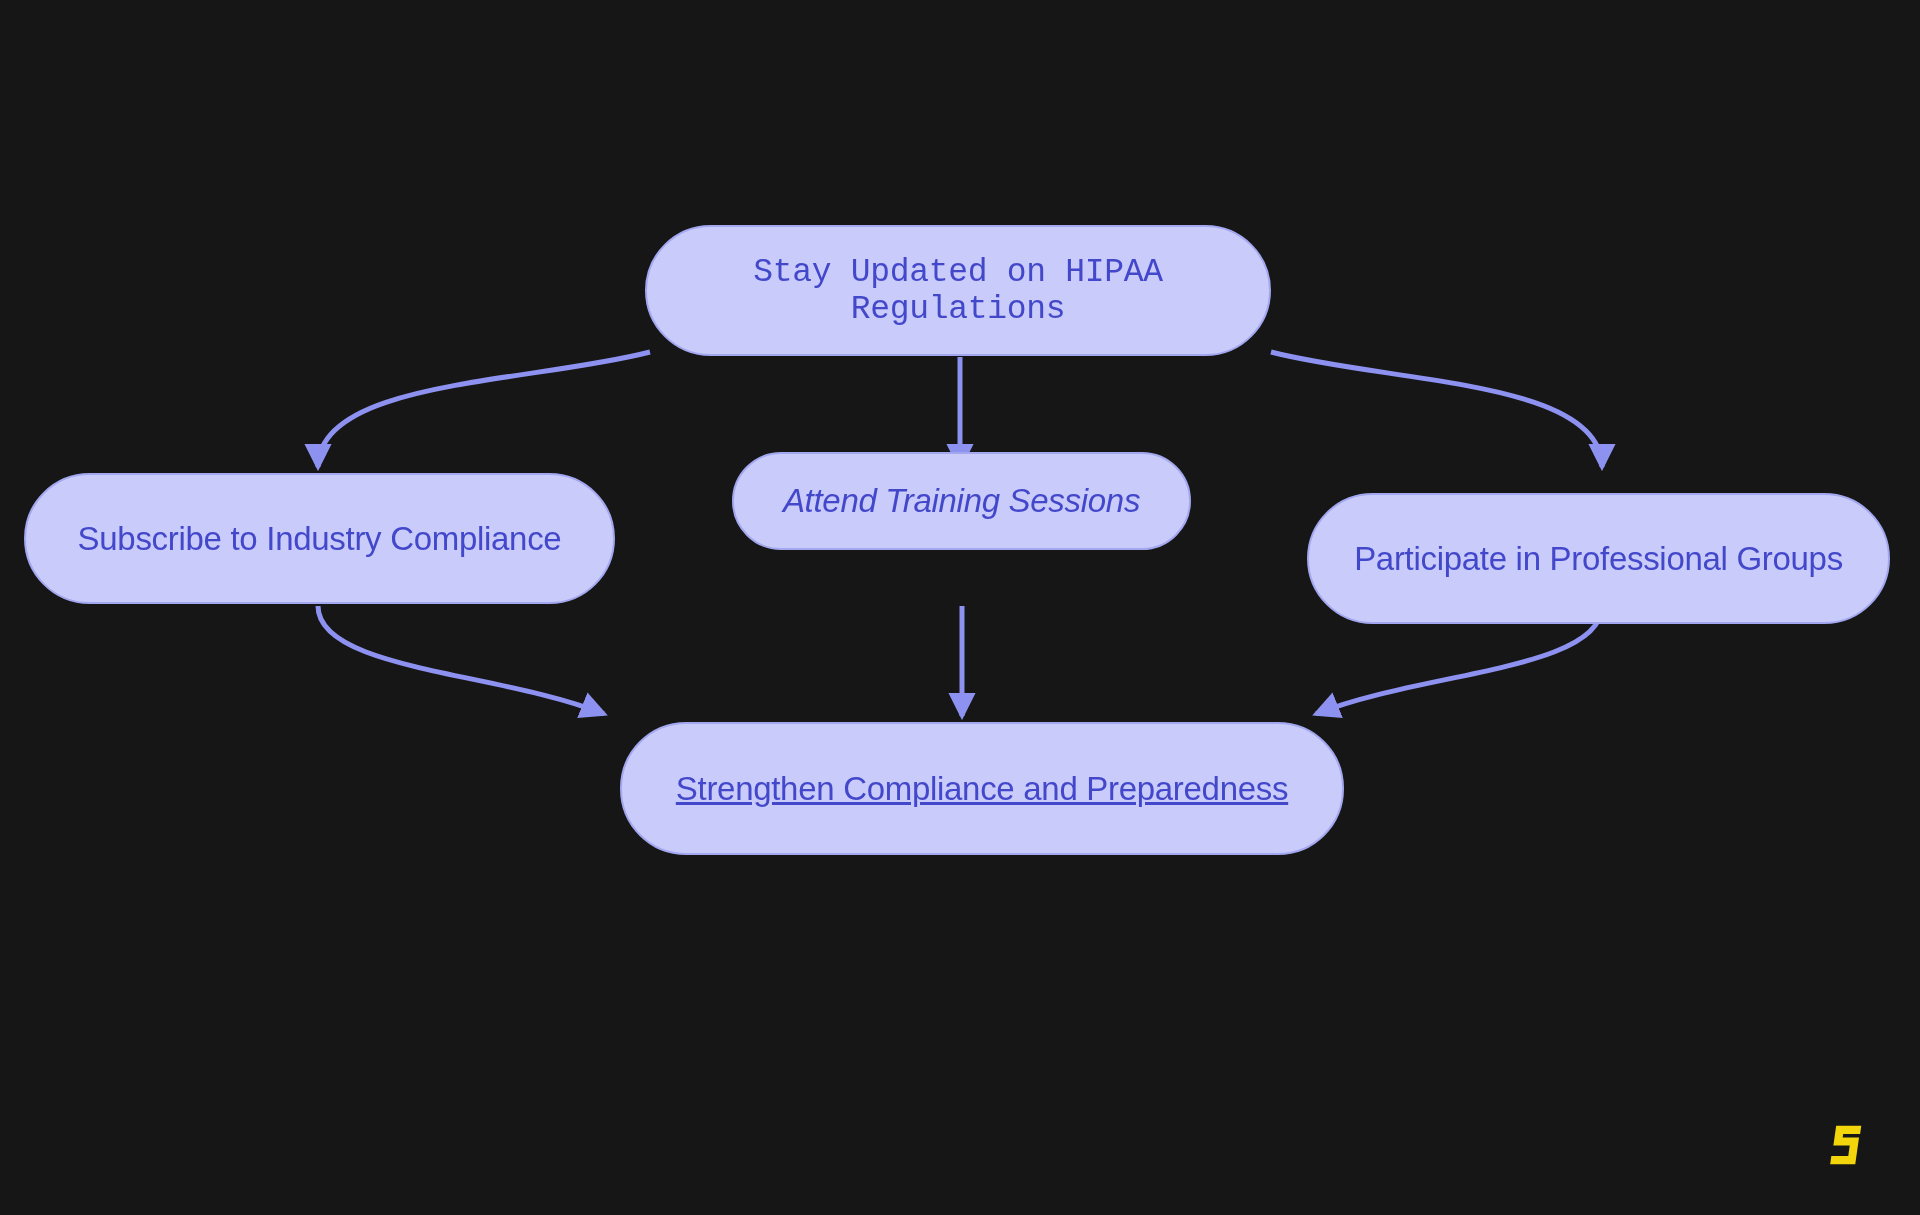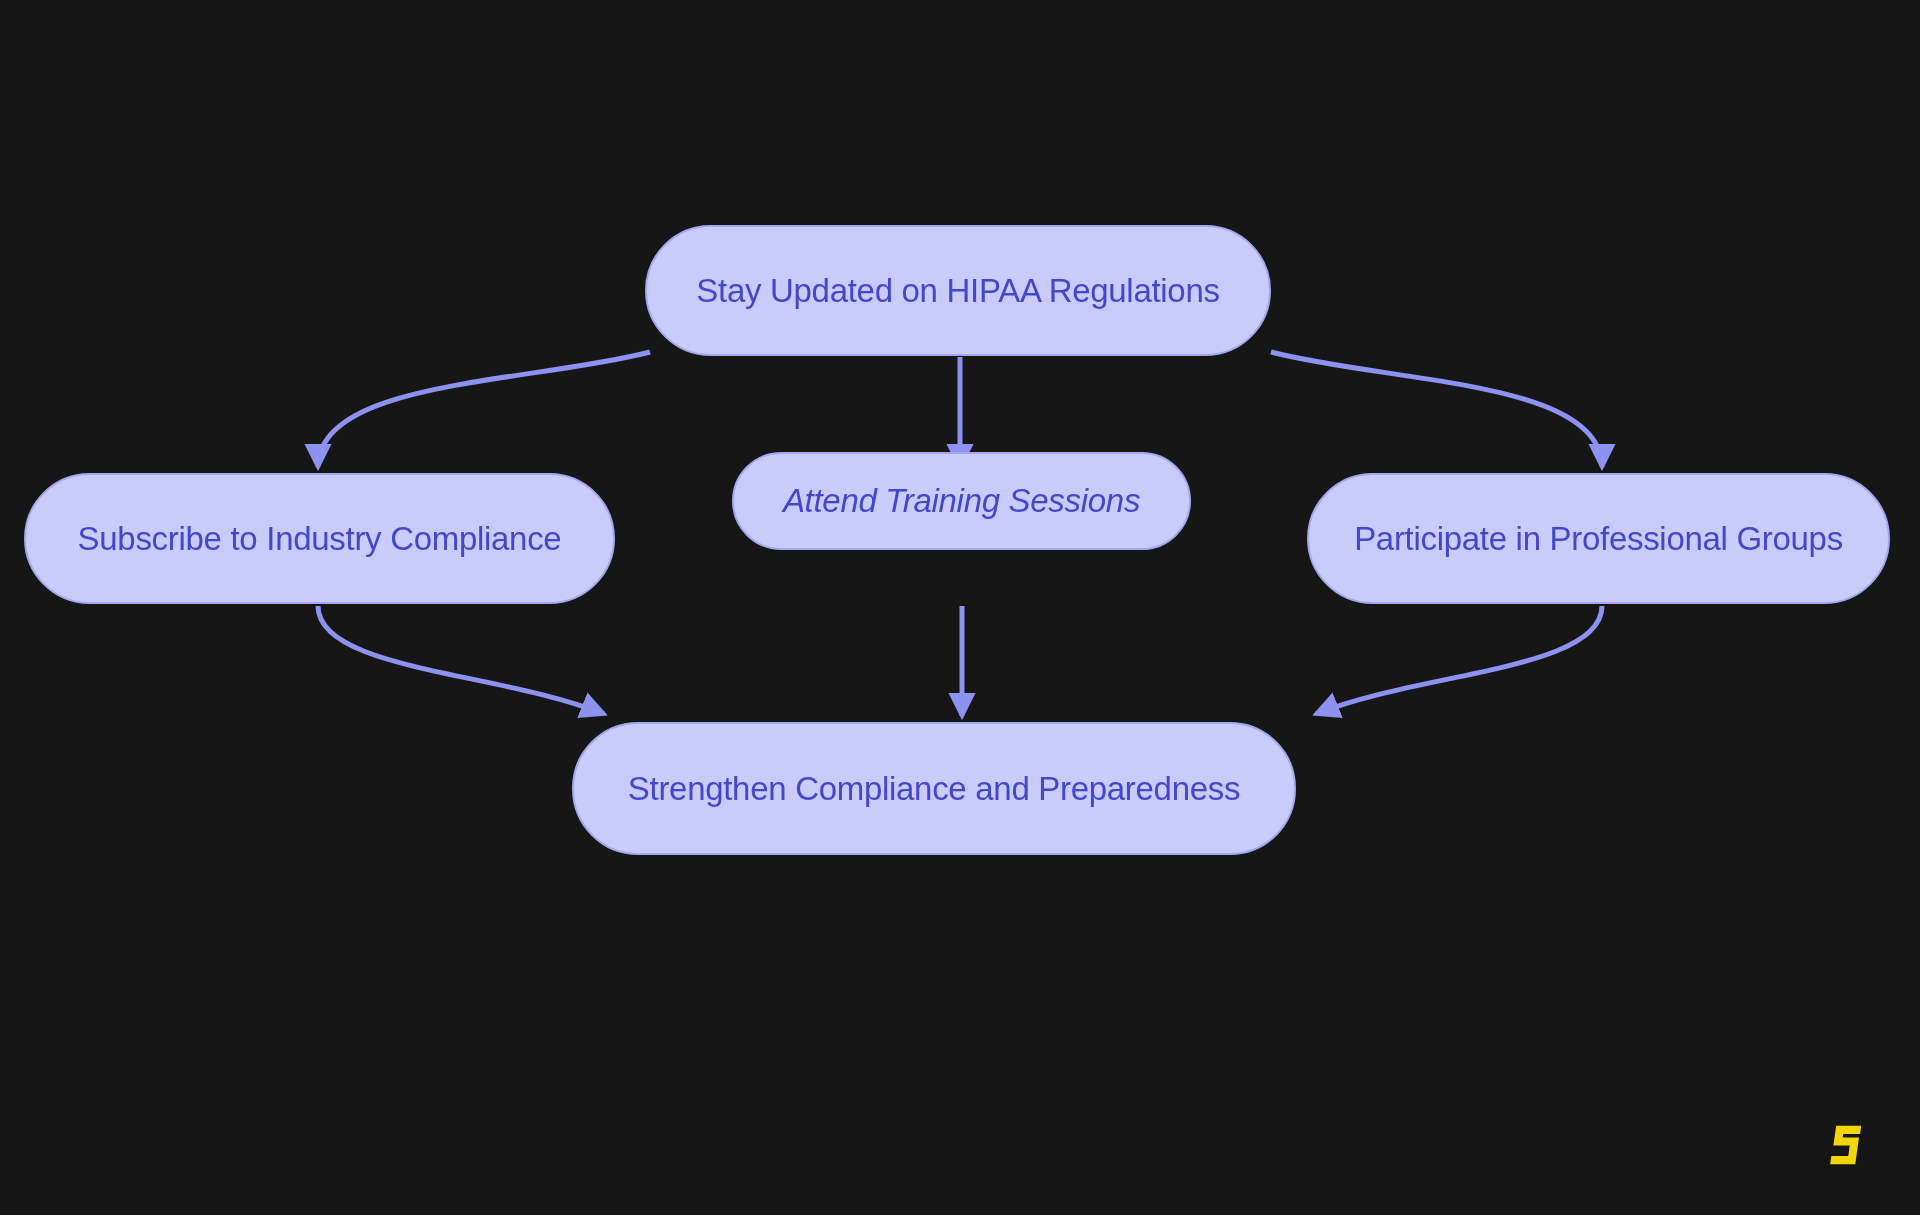--- a/index.html
+++ b/index.html
@@ -37,25 +37,25 @@
     background: var(--node-fill, #c9cbfa);
     border: 2px solid var(--node-border, #a2a7f0);
     border-radius: 66px;
     color: var(--node-text, #4348cb);
     font-size: 33px;
     font-weight: 500;
     letter-spacing: -0.3px;
     text-align: center;
     box-sizing: border-box;
   }
-  .node-top      { left: 645px;  top: 225px; width: 626px; height: 131px; }
+  .node-top      { left: 645px;  top: 225px; width: 626px; height: 131px; font-family: Liberation Mono, monospace; }
   .node-left     { left: 24px;   top: 473px; width: 591px; height: 131px; }
   .node-middle   { left: 732px;  top: 452px; width: 459px; height: 98px; font-style: italic; }
-  .node-right    { left: 1307px; top: 473px; width: 583px; height: 131px; }
-  .node-bottom   { left: 572px;  top: 722px; width: 724px; height: 133px; }
+  .node-right    { left: 1307px; top: 493px; width: 583px; height: 131px; }
+  .node-bottom   { left: 620px;  top: 722px; width: 724px; height: 133px; text-decoration: underline; }
   .logo {
     position: absolute;
     left: 1824px;
     top: 1124px;
     width: 40px;
     height: 42px;
   }
   .logo path {
     fill: none;
     stroke: var(--logo, #f2d50a);

